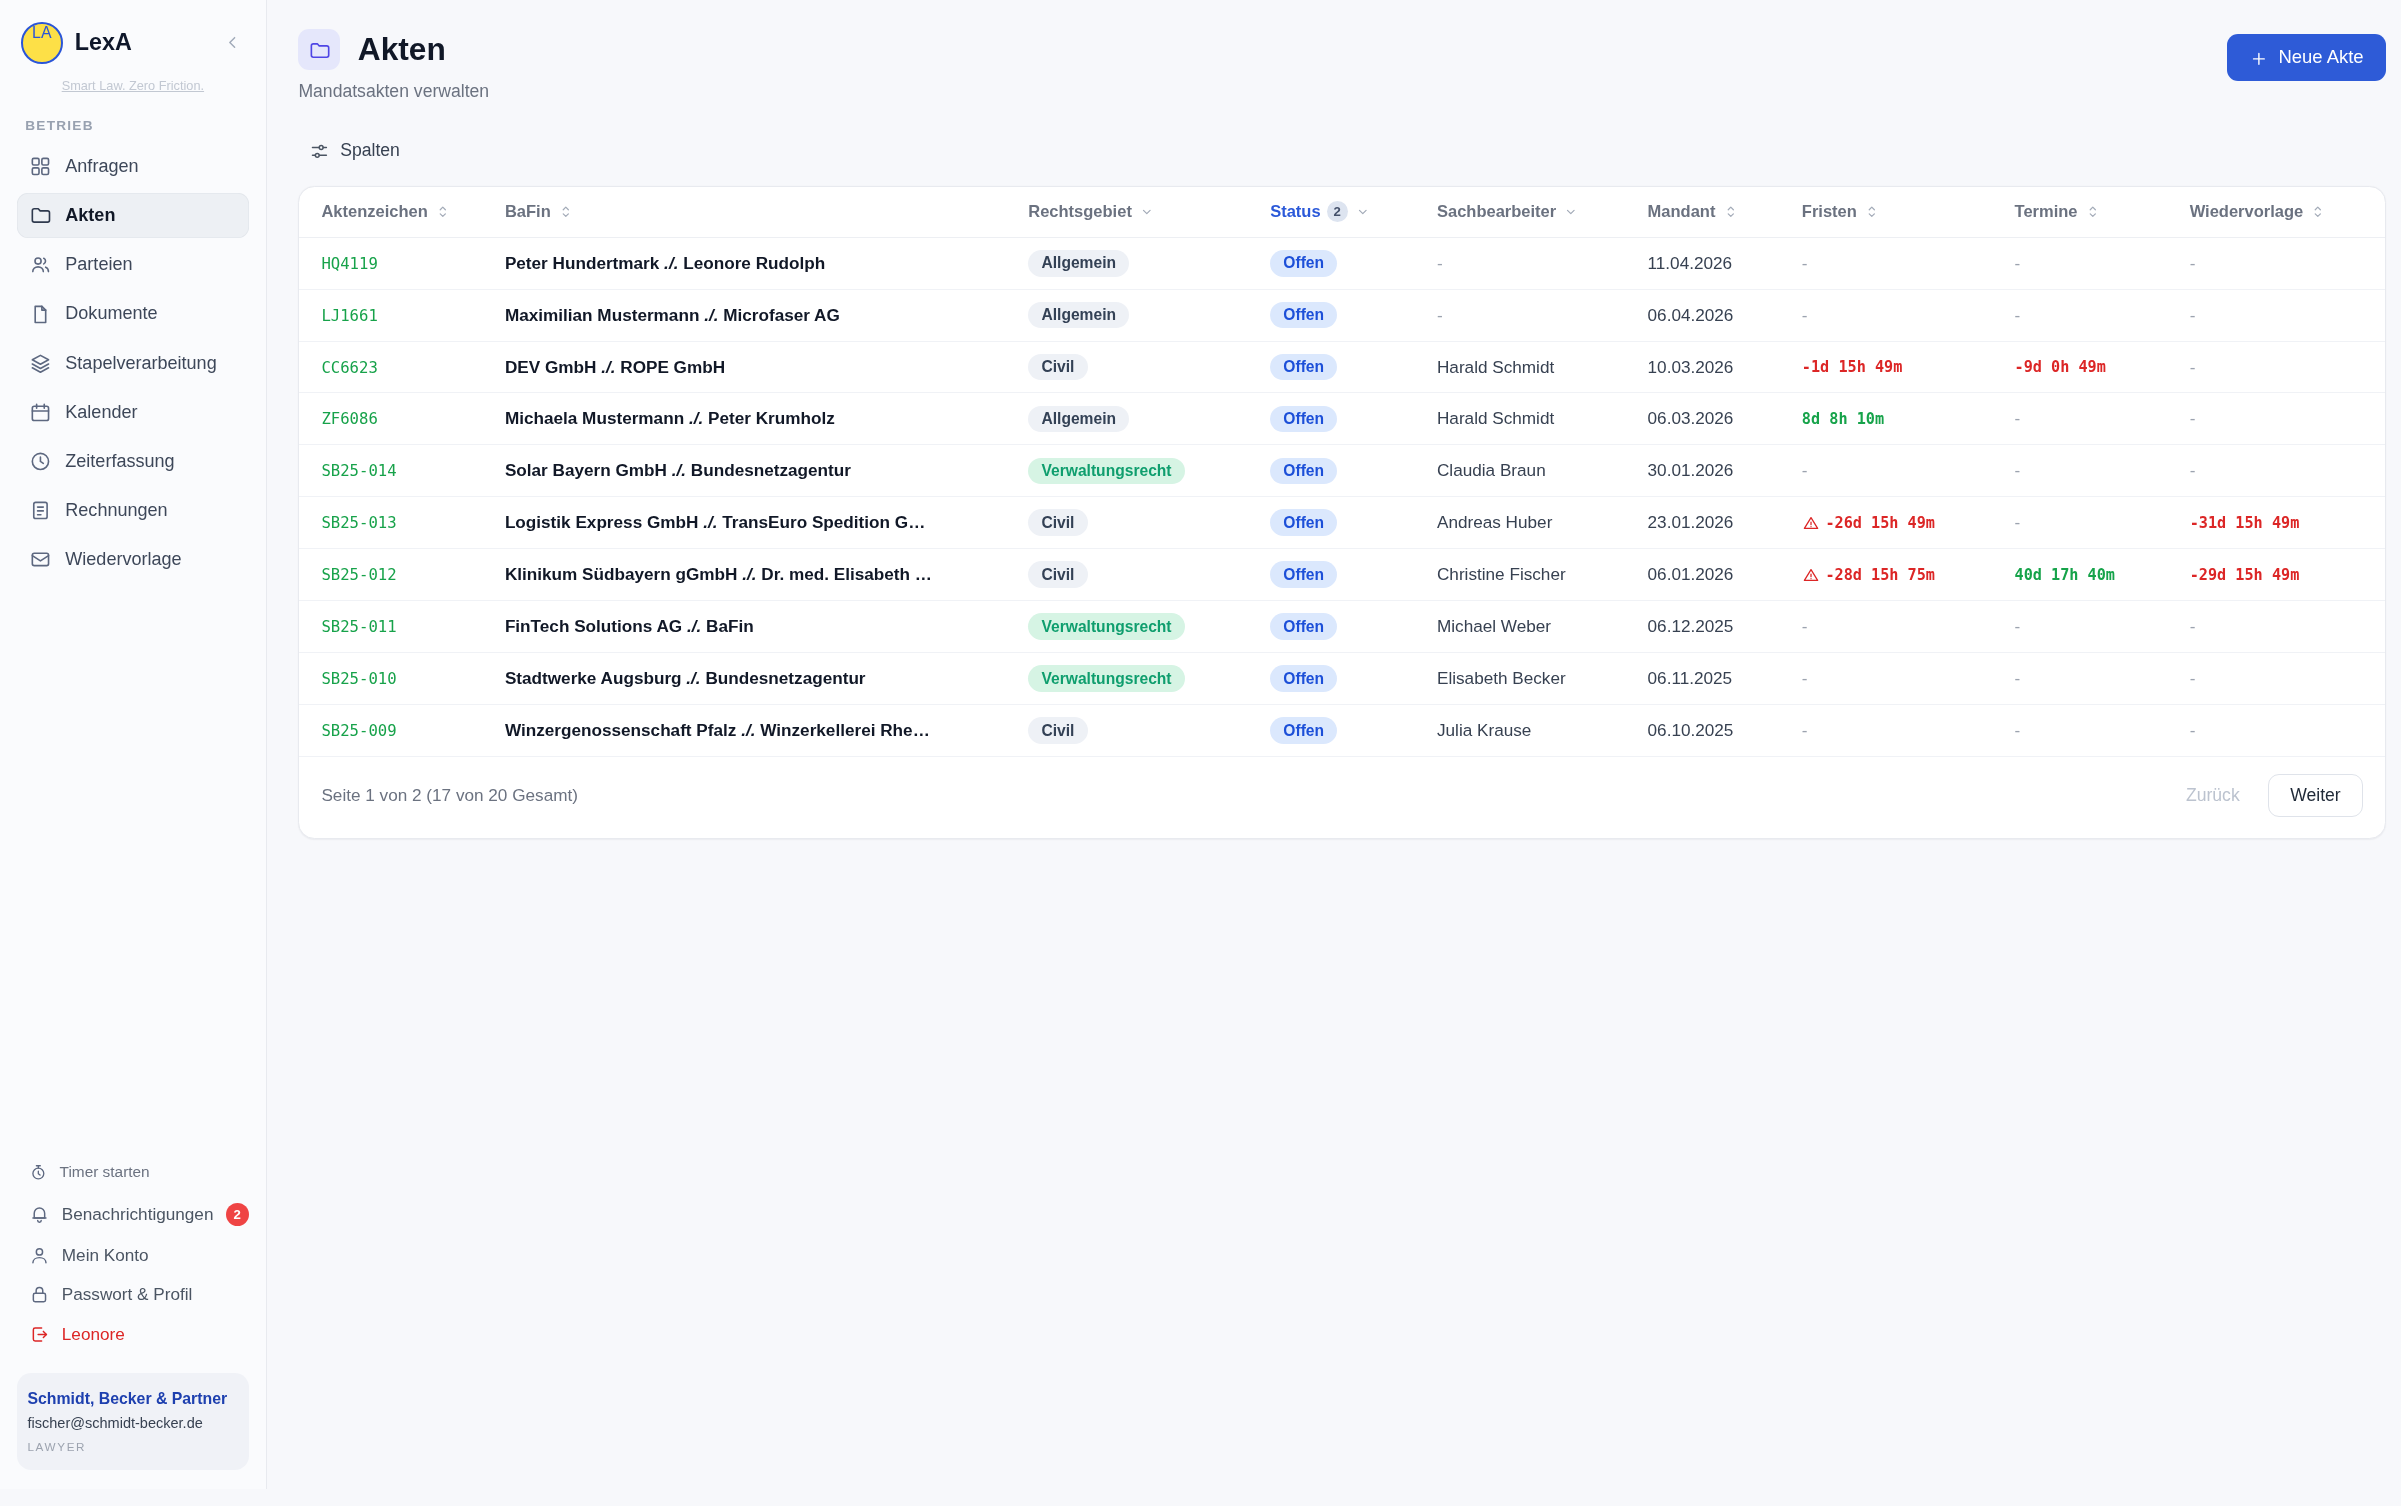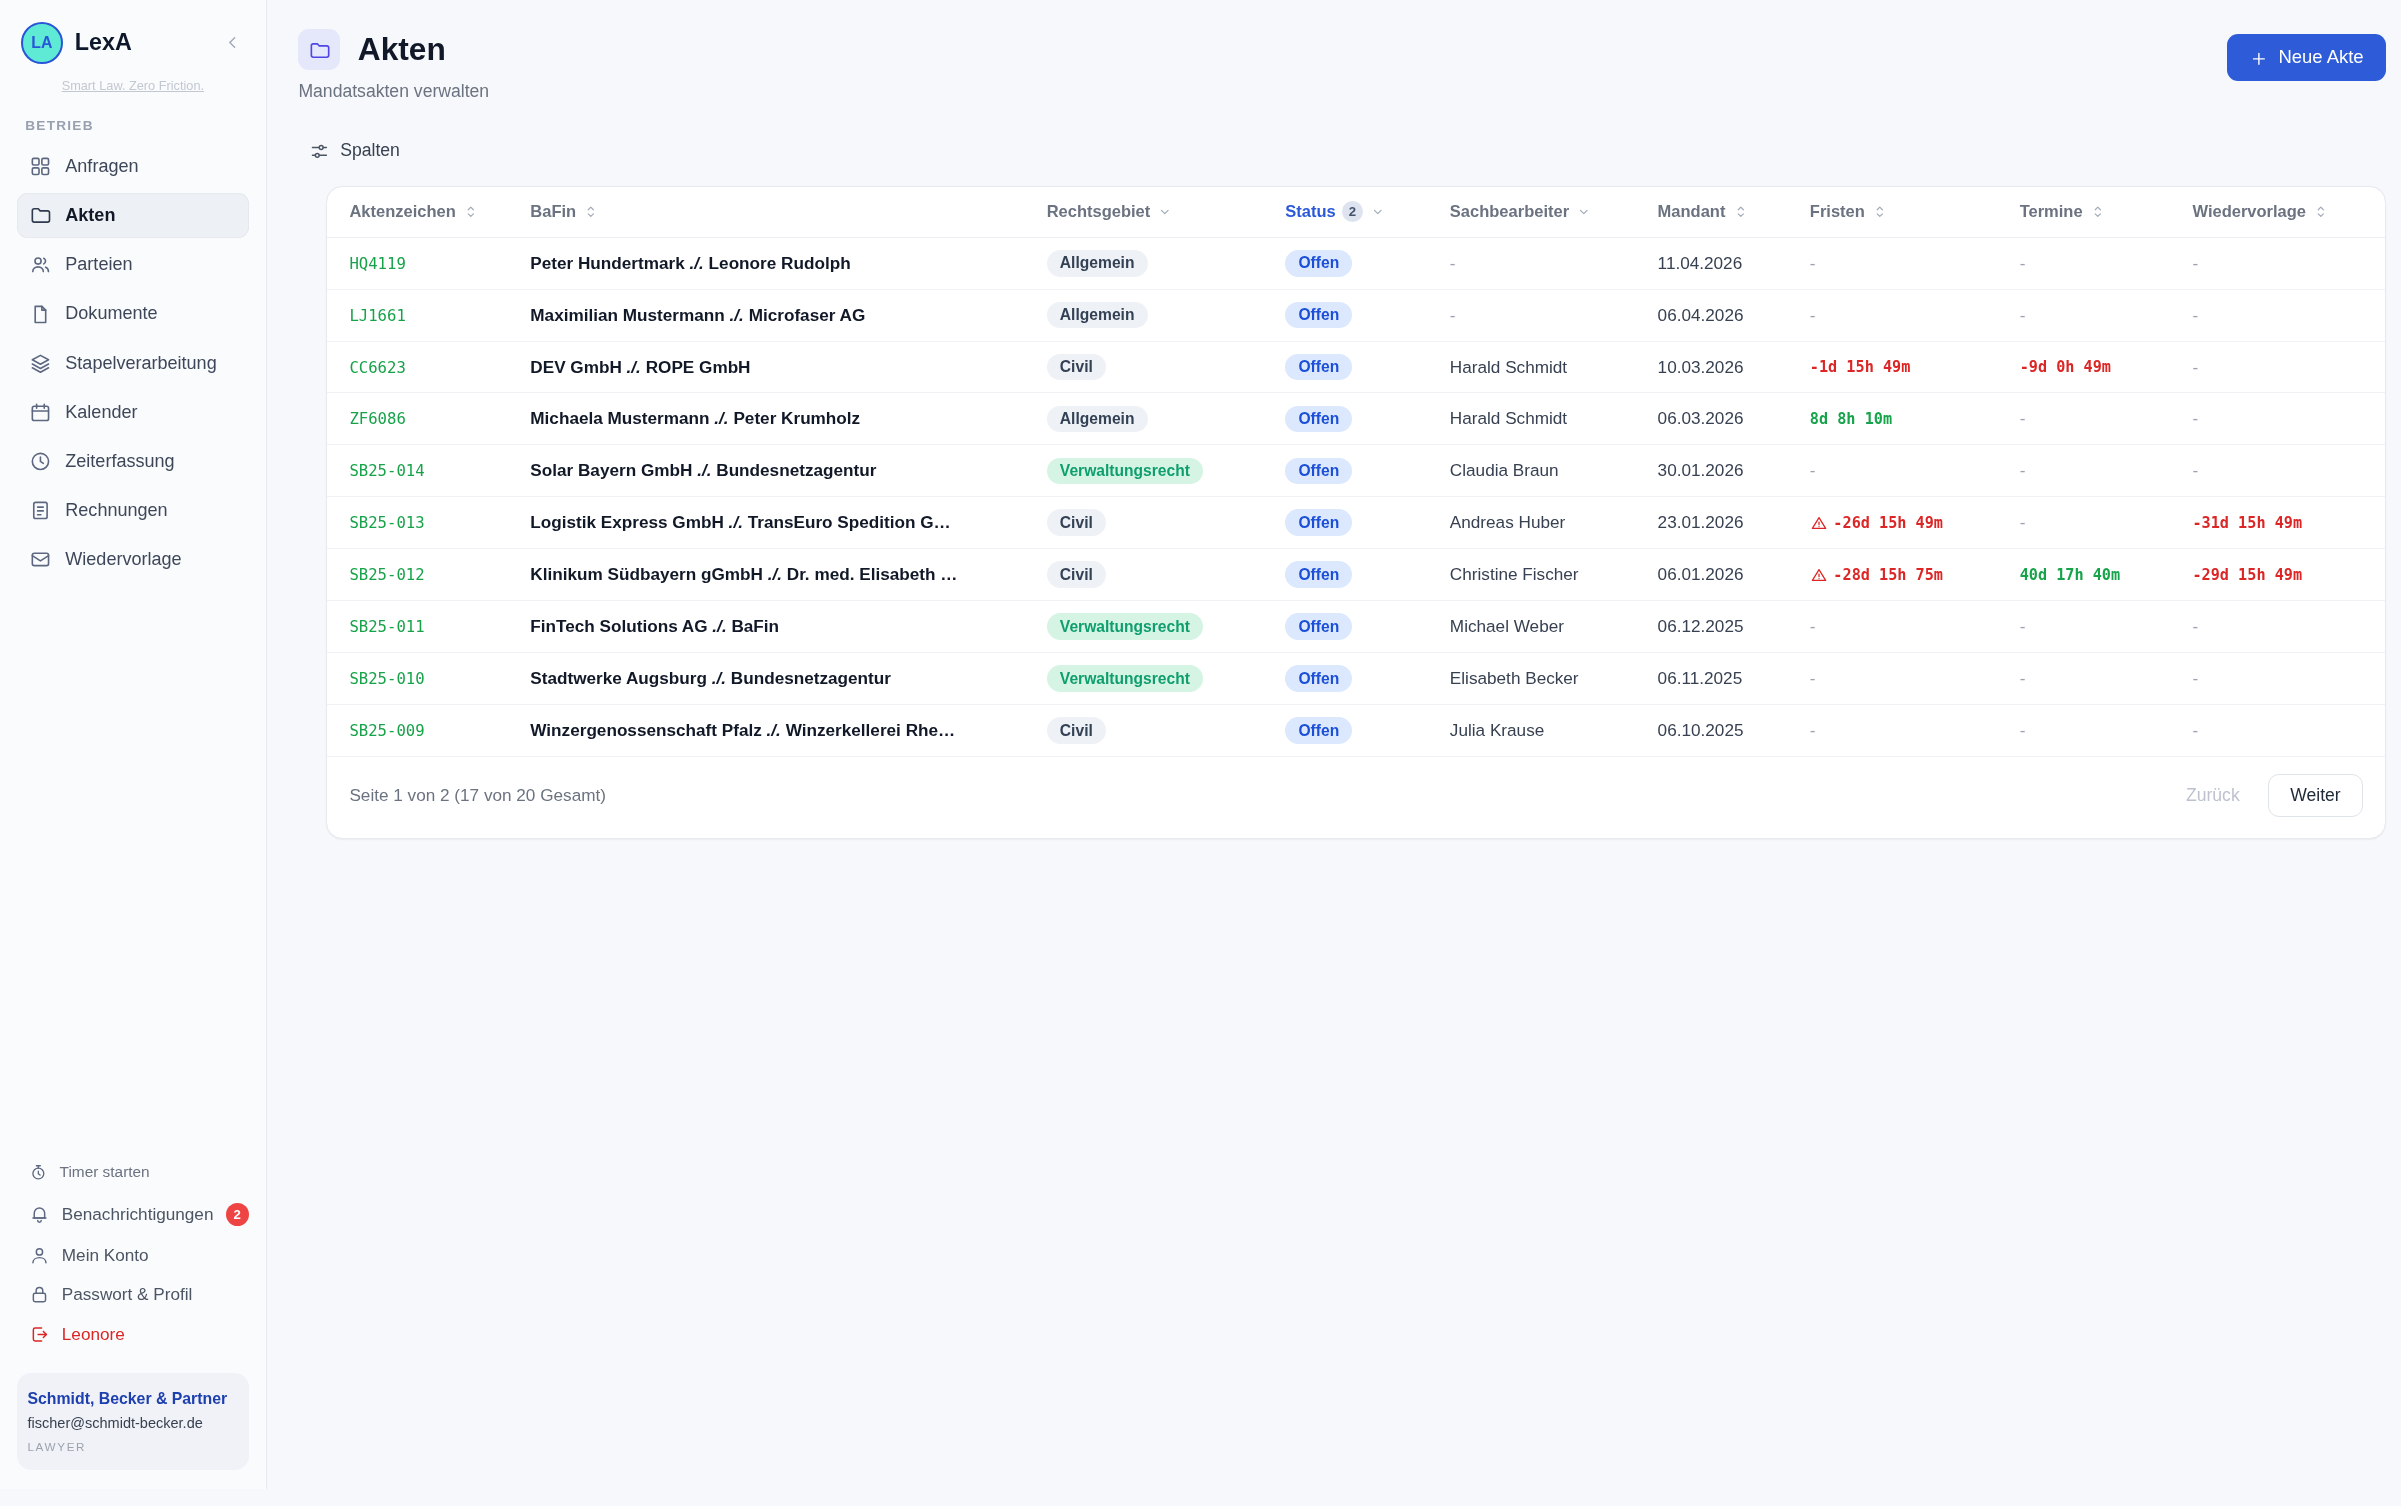--- a/index.html
+++ b/index.html
@@ -17,22 +17,22 @@
   
   .sidebar {
     width:12.125rem; flex:0 0 12.125rem;
     background:#fafbfd; border-right:0.7px solid #e8eaef;
     display:flex; flex-direction:column; justify-content:space-between;
     padding:1rem .75rem .875rem;
   }
   .brand-row { display:flex; align-items:center; gap:.55rem; padding:0 .2rem; }
   .logo {
     width:1.9rem; height:1.9rem; border:.13rem solid #2a55d8; border-radius:50%;
-    display:flex; align-items:center; justify-content:center;
-    color:#2a55d8; font-weight:700; font-size:.72rem; background:#5eead4; flex:0 0 auto;
+    display:flex; align-items:flex-start; justify-content:center;
+    color:#2a55d8; font-weight:400; font-size:.72rem; background:#fde047; flex:0 0 auto;
   }
   .brand-name { font-size:1.06rem; font-weight:700; color:#0f172a; }
   .collapse-btn { margin-left:auto; background:none; border:none; color:#a2abba; cursor:pointer; display:flex; padding:.1rem; }
   .collapse-btn .ic { width:.95rem; height:.95rem; }
   .tagline { font-size:.58rem; color:#c2c8d2; text-align:center; margin:.65rem 0 1.15rem;text-decoration:underline; }
   .section-label { font-size:.62rem; font-weight:700; color:#98a1b0; letter-spacing:.09em; margin:.2rem 0 .5rem .4rem; }
 
   .nav-item {
     display:flex; align-items:center; gap:.62rem;
     padding:.5rem .56rem; border-radius:.5rem;
@@ -91,21 +91,21 @@
   .search-input::placeholder { color:#9aa3b2; }
   .btn-ghost {
     display:flex; align-items:center; gap:.45rem; background:none; border:none;
     color:#374151; font-size:.8rem; cursor:pointer; padding:.4rem .5rem; border-radius:.4rem;
     font-family:inherit;
   }
   .btn-ghost .ic { width:.95rem; height:.95rem; color:#4b5563; }
 
   .card {
     margin-top:.7rem; background:#fff; border:0.7px solid #e8eaef; border-radius:.75rem;
-    box-shadow:0 0.7px 1.4px rgba(15,23,42,.05); overflow:hidden;margin-left:28px;
+    box-shadow:0 0.7px 1.4px rgba(15,23,42,.05); overflow:hidden;
   }
   table { width:100%; border-collapse:collapse; table-layout:fixed; }
   thead th {
     text-align:left; padding:.66rem .62rem; font-size:.75rem; font-weight:600; color:#6b7280;
     border-bottom:0.7px solid #edeff3; white-space:nowrap; cursor:pointer;
   }
   thead th:first-child { padding-left:1rem; }
   .th-inner { display:flex; align-items:center; gap:.28rem; }
   .th-inner .ic { width:.8rem; height:.8rem; color:#a3abb8; flex:0 0 auto; }
   .th-label.accent { color:#2b59d9; }

